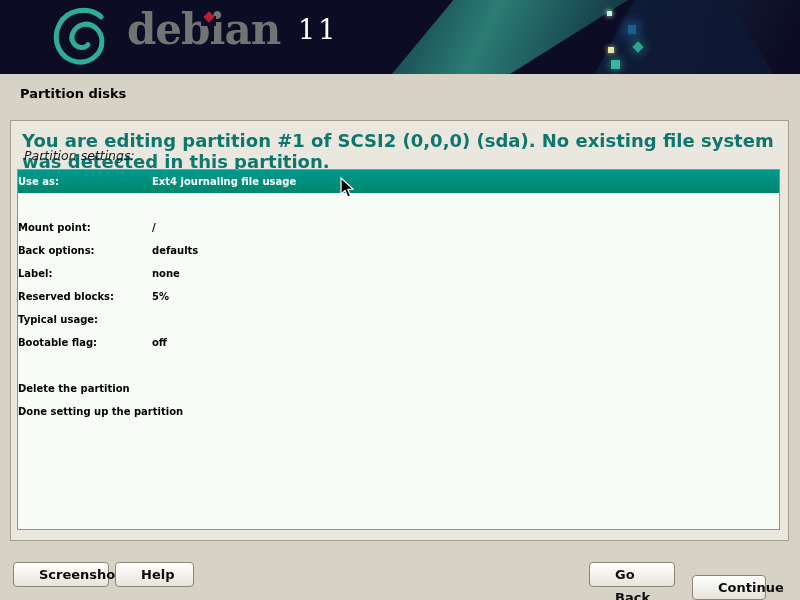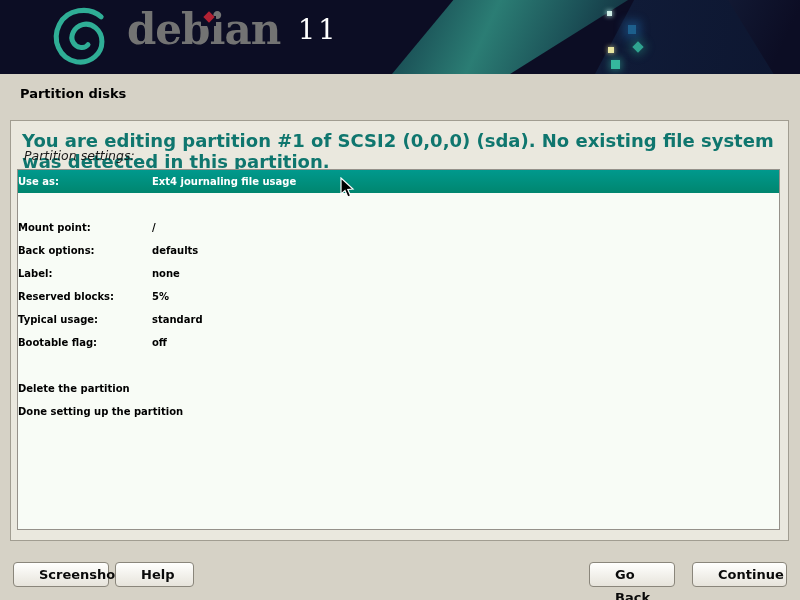--- a/index.html
+++ b/index.html
@@ -115,21 +115,21 @@
     border-radius: 4px;
     font-family: "DejaVu Sans", "Liberation Sans", sans-serif;
     font-size: 13px; font-weight: bold; color: #0a0a0a;
     text-align: left; line-height: 23px;
     cursor: default;
     padding-left: 25px;
   }
   .btn-screenshot { left: 13px;  width: 96px; }
   .btn-help       { left: 115px; width: 79px; }
   .btn-goback     { left: 589px; width: 86px; }
-  .btn-continue   { left: 692px; width: 95px; }
+  .btn-continue   { left: 692px; width: 74px; margin-top: 13px; }
 </style>
 </head>
 <body>
 
 <div>
 
   <header class="banner">
     <div class="banner-shape-teal"></div>
     <div class="banner-shape-navy"></div>
     <div class="banner-shape-corner"></div>
@@ -177,21 +177,20 @@
         <div class="row">
           <span class="label">Label:</span>
           <span class="value">none</span>
         </div>
         <div class="row">
           <span class="label">Reserved blocks:</span>
           <span class="value">5%</span>
         </div>
         <div class="row">
           <span class="label">Typical usage:</span>
-          <span class="value">standard</span>
         </div>
         <div class="row">
           <span class="label">Bootable flag:</span>
           <span class="value">off</span>
         </div>
         <div class="row">
           <span class="label"></span>
           <span class="value"></span>
         </div>
         <div class="row">

